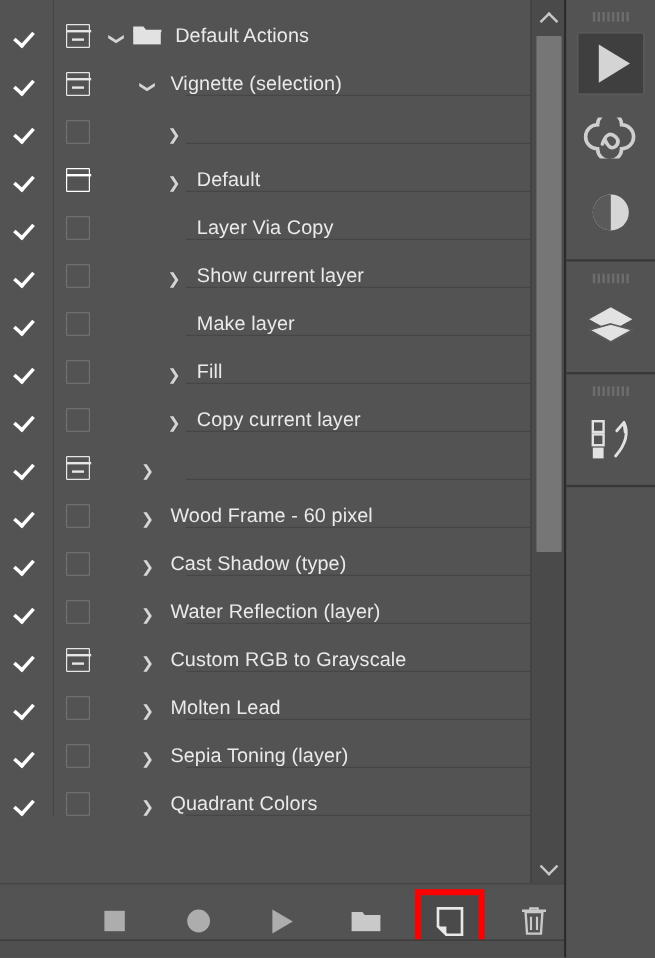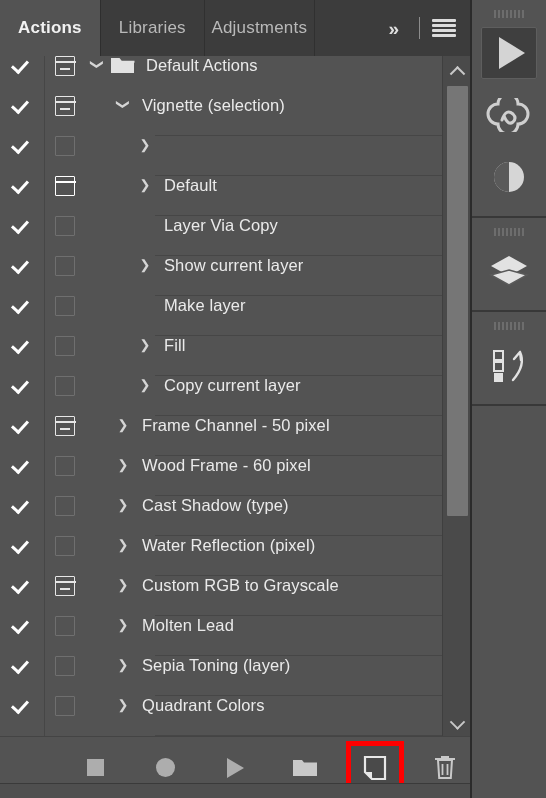--- a/index.html
+++ b/index.html
@@ -107,21 +107,21 @@
   }
   .list {
     position: absolute;
     left: 0; top: 0; right: 28px; bottom: 0;
     overflow: hidden;
   }
   .row {
     position: relative;
     height: 40px;
     display: flex;
-    align-items: flex-start;
+    align-items: flex-end;
     box-sizing: border-box;
     cursor: default;
   }
   
   .row::before {
     content: "";
     position: absolute;
     left: 44px; top: 0; bottom: 0;
     width: 1px;
     background: #464646;
@@ -363,42 +363,20 @@
     margin-left: 5px;
   }
 </style>
 </head>
 <body>
 
 <div id="app">
 
   <div class="panel">
 
-    <div class="tabbar">
-      <div class="tab active">
-        <span>Actions</span>
-      </div>
-      <div class="tab">
-        <span>Libraries</span>
-      </div>
-      <div class="tab clipped">
-        <span>Adjustments</span>
-      </div>
-      <div class="tabspacer"></div>
-      <div class="tabtools">
-        <span class="chev2">»</span>
-        <span class="vdiv"></span>
-        <span class="burger">
-            <i></i>
-            <i></i>
-            <i></i>
-            <i></i>
-          </span>
-      </div>
-    </div>
 
     <div class="listwrap">
       <div class="list" id="action-list">
           <div class="row nosep">
             <div class="col-check">
               <span class="check"></span>
             </div>
             <div class="col-dlg">
               <span class="dlgbox partial"></span>
             </div>
@@ -509,21 +487,20 @@
           </div>
           <div class="row">
             <div class="col-check">
               <span class="check"></span>
             </div>
             <div class="col-dlg">
               <span class="dlgbox partial"></span>
             </div>
             <div class="ind-b"></div>
             <div class="arrow right"></div>
-            <div class="label">Frame Channel - 50 pixel</div>
             <span class="sep"></span>
           </div>
           <div class="row">
             <div class="col-check">
               <span class="check"></span>
             </div>
             <div class="col-dlg">
               <span class="dlgbox"></span>
             </div>
             <div class="ind-b"></div>
@@ -545,21 +522,21 @@
           </div>
           <div class="row">
             <div class="col-check">
               <span class="check"></span>
             </div>
             <div class="col-dlg">
               <span class="dlgbox"></span>
             </div>
             <div class="ind-b"></div>
             <div class="arrow right"></div>
-            <div class="label">Water Reflection (pixel)</div>
+            <div class="label">Water Reflection (layer)</div>
             <span class="sep"></span>
           </div>
           <div class="row">
             <div class="col-check">
               <span class="check"></span>
             </div>
             <div class="col-dlg">
               <span class="dlgbox partial"></span>
             </div>
             <div class="ind-b"></div>

